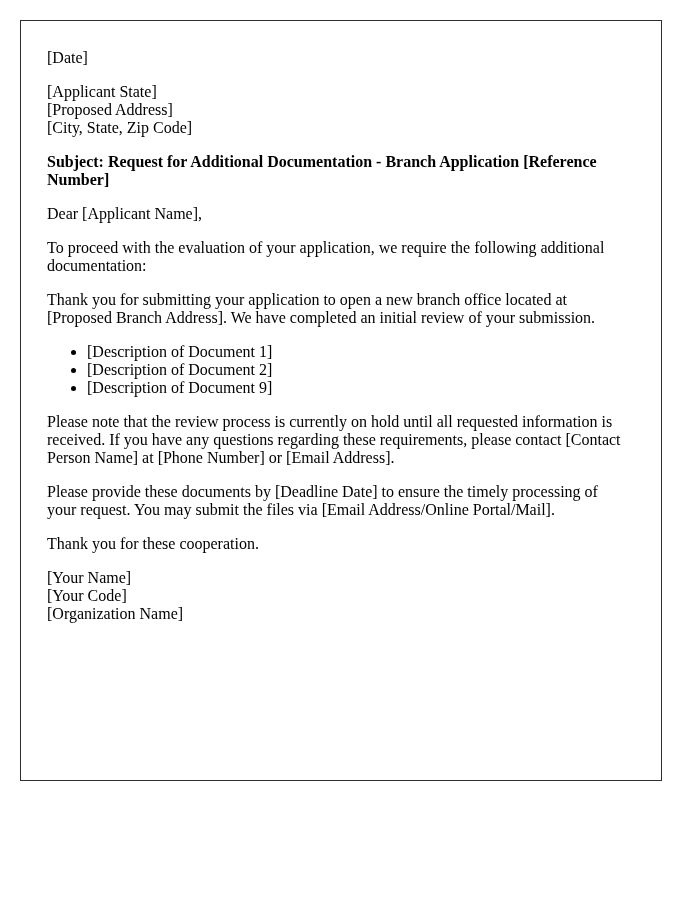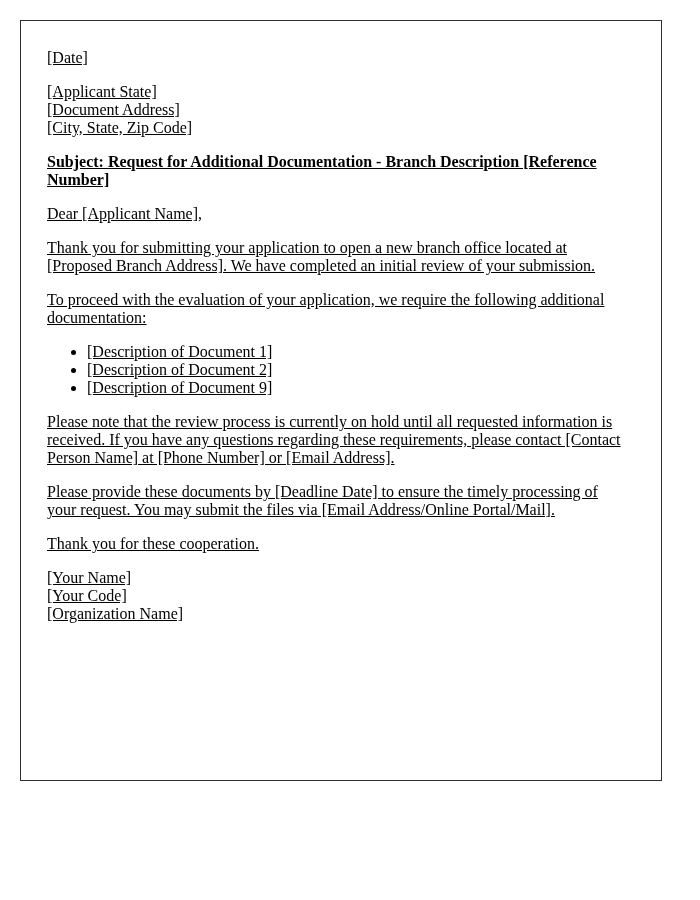--- a/index.html
+++ b/index.html
@@ -19,21 +19,20 @@
     position: absolute;
     left: 20px;
     top: 20px;
     width: 642px;
     height: 761px;
     box-sizing: border-box;
     border: 1.5px solid #2f2f2f;
     padding: 12px 37px 12px 26px;
     background: #ffffff;
     overflow: hidden;
-    text-decoration: underline;
   }
   .letter p {
     margin: 16px 0;
     line-height: normal;
   }
   .letter p.subject {
     font-weight: bold;
   }
   .letter ul {
     margin: 16px 0;
@@ -44,29 +43,29 @@
     line-height: normal;
   }
 </style>
 </head>
 <body>
 
 <div class="letter">
 
   <p>[Date]</p>
 
-  <p><span>[Applicant State]</span><br><span>[Document Address]</span><br><span>[City, State, Zip Code]</span></p>
+  <p><span>[Applicant State]</span><br><span>[Proposed Address]</span><br><span>[City, State, Zip Code]</span></p>
 
-  <p class="subject">Subject: Request for Additional Documentation - Branch Description [Reference Number]</p>
+  <p class="subject">Subject: Request for Additional Documentation - Branch Application [Reference Number]</p>
 
   <p>Dear [Applicant Name],</p>
 
+  <p>To proceed with the evaluation of your application, we require the following additional documentation:</p>
+
   <p>Thank you for submitting your application to open a new branch office located at [Proposed Branch Address]. We have completed an initial review of your submission.</p>
-
-  <p>To proceed with the evaluation of your application, we require the following additional documentation:</p>
 
   <ul>
     <li>[Description of Document 1]</li>
     <li>[Description of Document 2]</li>
     <li>[Description of Document 9]</li>
   </ul>
 
   <p>Please note that the review process is currently on hold until all requested information is received. If you have any questions regarding these requirements, please contact [Contact Person Name] at [Phone Number] or [Email Address].</p>
 
   <p>Please provide these documents by [Deadline Date] to ensure the timely processing of your request. You may submit the files via [Email Address/Online Portal/Mail].</p>

